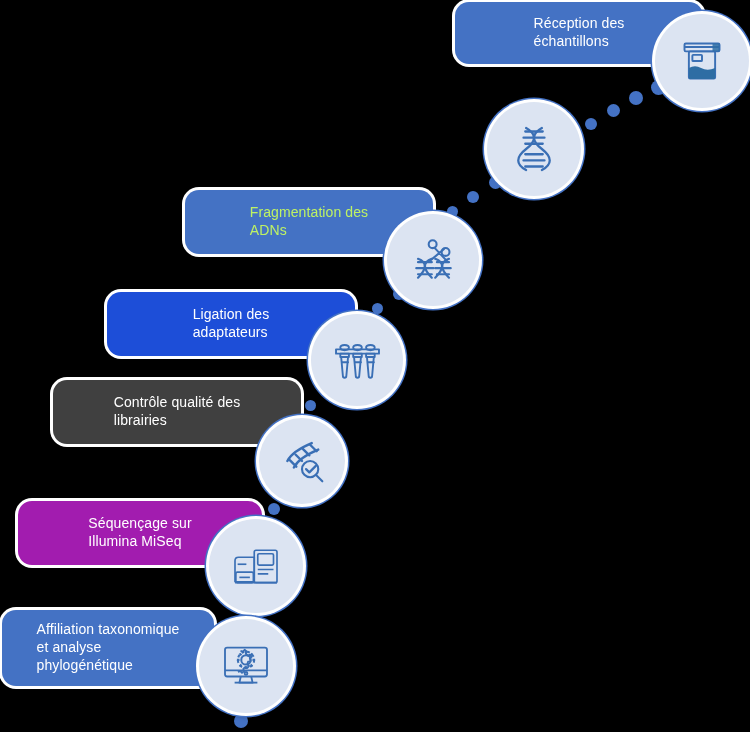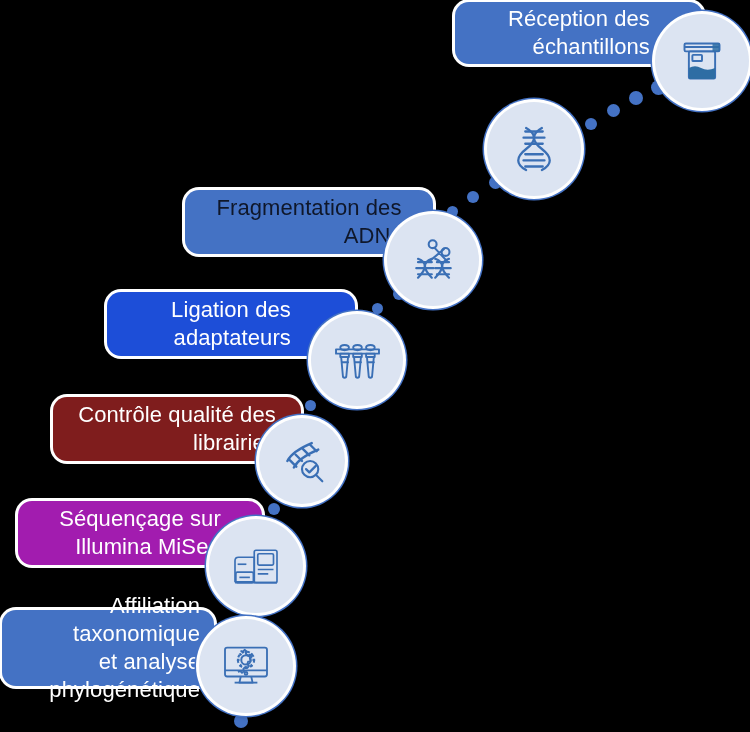--- a/index.html
+++ b/index.html
@@ -19,23 +19,23 @@
     box-shadow:0 0 0 3px #ffffff, 2px 3px 4px rgba(0,0,0,0.55);
     display:flex;
     align-items:center;
     justify-content:center;
     box-sizing:border-box;
     padding:6px 14px;
     z-index:2;
   }
   .box-text{
     color:#ffffff;
-    font-size:22px;
+    font-size:14px;
     line-height:1.28;
-    text-align:right;
+    text-align:left;
     white-space:pre-line;
     letter-spacing:.1px;
   }
   
   .circle{
     position:absolute;
     border-radius:50%;
     background:#DCE4F2;
     box-shadow:0 0 0 3px #ffffff, 0 0 0 4.5px #4472C4, 2px 3px 5px rgba(0,0,0,.5);
     display:flex;align-items:center;justify-content:center;
@@ -110,21 +110,21 @@
         </g>
         <g fill="none" stroke="#3A6FB5" stroke-width="2.4" stroke-linecap="round">
           <circle cx="31" cy="13" r="4.6"></circle>
           <circle cx="46" cy="22" r="4.6"></circle>
           <path d="M33 17 L48 33 M44 19 L27 33"></path>
         </g>
       </svg>
       </span>
     </div>
     <div class="box" style="left: 185px; top: 190px; width: 248px; height: 64px; background: rgb(68, 114, 196);">
-      <span class="box-text" style="color: #0f172a;">Fragmentation des
+      <span class="box-text" style="color: #bef264;">Fragmentation des
 ADNs</span>
     </div>
     <div class="circle" style="left: 311px; top: 314px; width: 92px; height: 92px; background: rgb(220, 228, 242);">
       <span>
         <svg width="55" height="55" viewBox="0 0 64 64">
         <g fill="none" stroke="#3A6FB5" stroke-width="2.2" stroke-linejoin="round" stroke-linecap="round">
           <path d="M7 19 h50 v5 h-50 z"></path>
           <ellipse cx="17" cy="17" rx="5" ry="3"></ellipse>
           <ellipse cx="32" cy="17" rx="5" ry="3"></ellipse>
           <ellipse cx="47" cy="17" rx="5" ry="3"></ellipse>
@@ -150,21 +150,21 @@
           <path d="M42 12 l8 8 M33 17 l8 8 M24 24 l8 8 M17 31 l8 8"></path>
         </g>
         <g fill="#DCE4F2" stroke="#3A6FB5" stroke-width="2.6" stroke-linecap="round">
           <circle cx="42" cy="42" r="10"></circle>
           <path d="M49 49 L57 57"></path>
         </g>
         <path d="M37 42 l4 4 l8 -8" fill="none" stroke="#3A6FB5" stroke-width="2.8" stroke-linecap="round" stroke-linejoin="round"></path>
       </svg>
       </span>
     </div>
-    <div class="box" style="left: 53px; top: 397px; width: 248px; height: 64px; background: #7f1d1d;">
+    <div class="box" style="left: 53px; top: 380px; width: 248px; height: 64px; background: #404040;">
       <span class="box-text" style="color: rgb(255, 255, 255);">Contrôle qualité des
 librairies</span>
     </div>
     <div class="circle" style="left: 209px; top: 519px; width: 94px; height: 94px; background: rgb(220, 228, 242);">
       <span>
         <svg width="56" height="56" viewBox="0 0 64 64">
         <g fill="none" stroke="#3A6FB5" stroke-width="1.9" stroke-linejoin="round">
           <path d="M8 26 q0 -4 4 -4 h18 v28 h-22 z"></path>
           <rect x="9" y="39" width="20" height="12" rx="1.5"></rect>
           <path d="M13 45 h12"></path>

